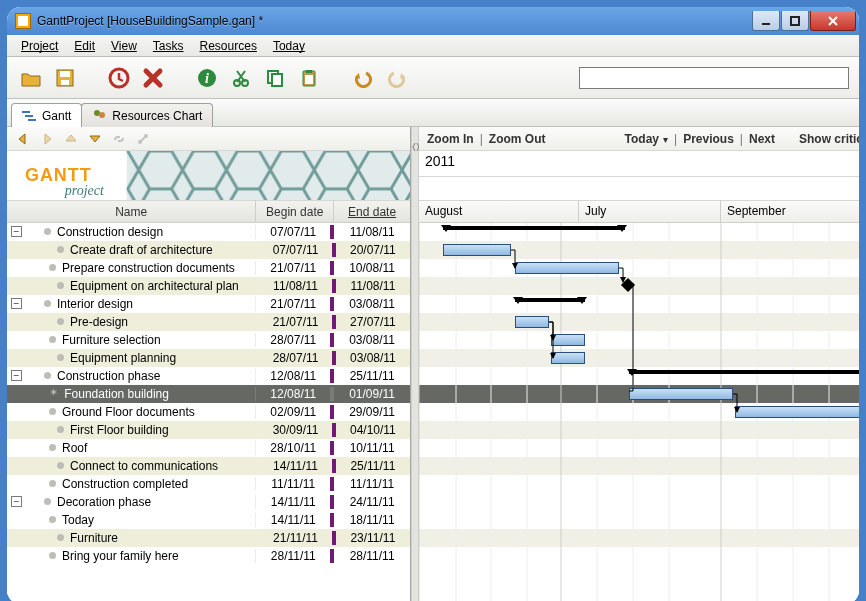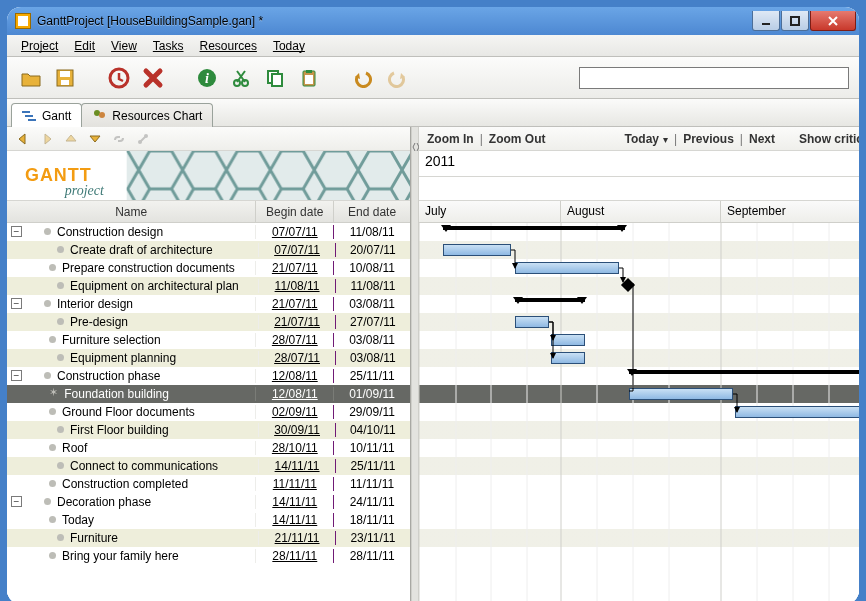--- a/index.html
+++ b/index.html
@@ -38,25 +38,25 @@
   .left-pane { width:404px; border-right:1px solid #a8a8a3; display:flex; flex-direction:column; background:#fff;}
   .left-toolbar { height:24px; border-bottom:1px solid #d6d6d2; background: linear-gradient(#fbfbfa,#efefeb); display:flex; align-items:center; padding:0 6px; gap:4px;}
   .navbtn { width:20px; height:20px; display:flex; align-items:center; justify-content:center; border-radius:3px;}
   .navbtn.dim svg { opacity:.45;}
   .banner { height:50px; border-bottom:1px solid #d6d6d2; background:#d9e7e6; position:relative; overflow:hidden;}
   .banner-svg { position:absolute; inset:0;}
   .table-head { height:22px; display:flex; border-bottom:1px solid #cfcfca; background: linear-gradient(#f2f2ef,#e3e3df);}
   .col { border-right:1px solid #cfcfca; display:flex; align-items:center; justify-content:center; font-size:12px; color:#333; padding:0 4px;}
   .col-name { width:250px; }
   .col-begin { width:78px; }
-  .col-end { width:76px; border-right:none;}
+  .col-end { width:76px; border-right:none;text-decoration:underline;}
   .rows { background:#fff; }
   .row { height:18px; display:flex; align-items:center; font-size:12px; border-bottom:1px solid rgba(0,0,0,0);}
   .row .cell-name { width:250px; display:flex; align-items:center; gap:6px; padding-left:4px; border-right:1px solid #ededea;}
-  .row .cell-begin { width:78px; text-align:center; border-right:1px solid #701a75;text-decoration:underline;}
+  .row .cell-begin { width:78px; text-align:center; border-right:4px solid #701a75;}
   .row .cell-end { width:76px; text-align:center;}
   .row.alt { background:#eeeedb;padding-left:8px;}
   .row.sel { background:#666864; color:#fff;}
   .row.sel .cell-name, .row.sel .cell-begin { border-right-color: #7a7c77;}
   .tree-toggle { width:11px; height:11px; border:1px solid #7a7a7a; display:flex; align-items:center; justify-content:center; font-size:10px; line-height:1; background:#fff; color:#333;}
   .dot { width:7px; height:7px; border-radius:50%; background:#bdbdb7;}
   .spark { font-size:11px; color:#bdbdb7; position:relative; top:-1px;}
   .splitterbar { width:8px; background:#e3e3df; border-left:1px solid #cfcfca; border-right:1px solid #cfcfca; cursor:col-resize;}
 
   
@@ -462,22 +462,22 @@
         <span class="sep"> | </span>
         <span class="link">Previous</span>
         <span class="sep">|</span>
         <span class="link">Next</span>
         <span style="width:24px; display:inline-block"></span>
         <span class="link">Show critic</span>
       </div>
       <div class="year">2011</div>
       <div class="r-banner"></div>
       <div class="month-head">
+        <span class="m" style="width:160px">August</span>
         <span class="m" style="width:142px">July</span>
-        <span class="m" style="width:160px">August</span>
         <span class="m" style="width:150px">September</span>
       </div>
       <div class="gantt-body">
         <div class="gantt-grid" id="gantt-rows">
             <div class="gantt-row"></div>
             <div class="gantt-row alt"></div>
             <div class="gantt-row"></div>
             <div class="gantt-row alt"></div>
             <div class="gantt-row"></div>
             <div class="gantt-row alt"></div>

